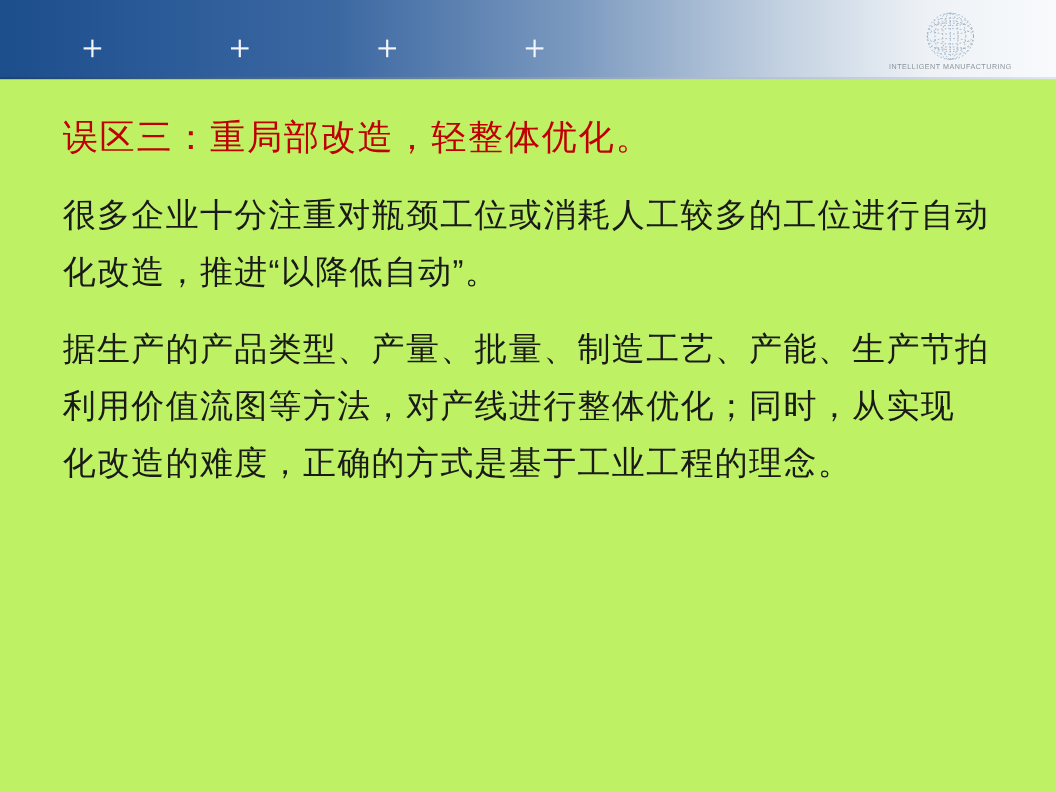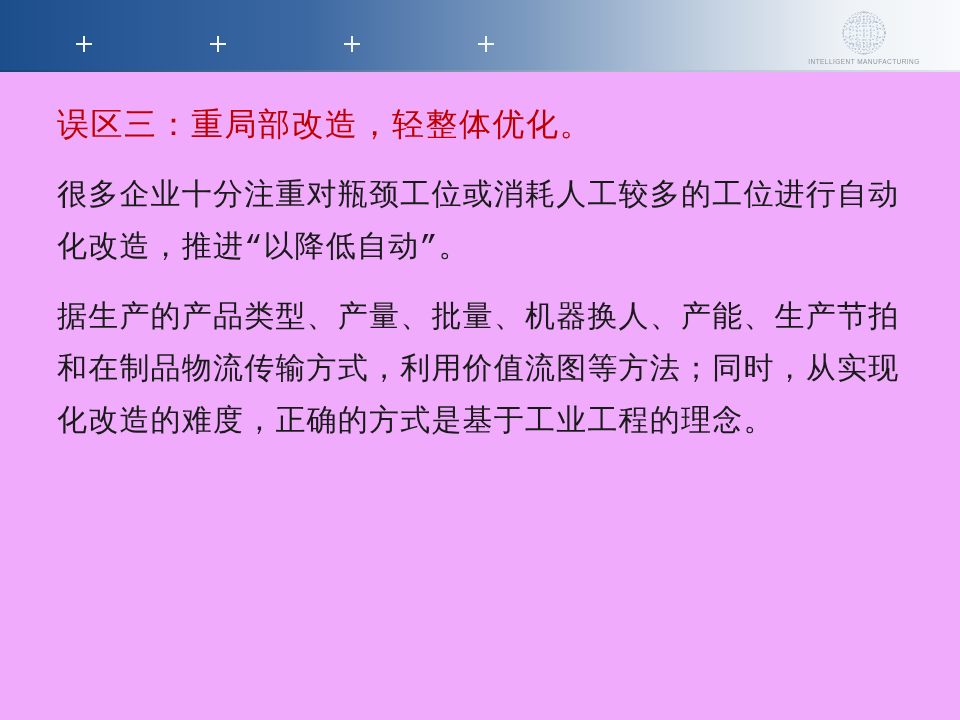--- a/index.html
+++ b/index.html
@@ -1,20 +1,20 @@
 <!DOCTYPE html>
 <html style="--title-red: #c00000; --body-color: #1a1a1a;"><head>
 <meta charset="utf-8">
 <style>
   html, body { margin: 0; padding: 0; background: #d9d9d9; }
   .slide {
     position: relative;
     width: 960px;
     height: 720px;
-    background: #f0abfc;
+    background: #bef264;
     overflow: hidden;
     font-family: "Liberation Sans", "DejaVu Sans", sans-serif;
   }
 
   
   .header-band {
     position: absolute;
     left: 0; top: 0;
     width: 960px; height: 70px;
     background: linear-gradient(90deg,
@@ -64,21 +64,21 @@
     width: 860px;
   }
   .slide-title {
     color: var(--title-red, #c00000);
     font-size: 32px;
     letter-spacing: 1.5px;
     line-height: 44px;
     font-weight: 400;
     white-space: nowrap;
   }
-  .para { margin-top: 24px; font-family: Liberation Mono, monospace; }
+  .para { margin-top: 24px; }
   .para + .para { margin-top: 18px; }
   .line {
     color: var(--body-color, #1a1a1a);
     font-size: 30px;
     letter-spacing: 1.2px;
     line-height: 52px;
     white-space: nowrap;
   }
 </style>
 </head>
@@ -114,19 +114,19 @@
 
   <div class="content">
     <div class="slide-title">误区三：重局部改造，轻整体优化。</div>
 
     <div class="para">
       <div class="line">很多企业十分注重对瓶颈工位或消耗人工较多的工位进行自动</div>
       <div class="line">化改造，推进“以降低自动”。</div>
     </div>
 
     <div class="para">
-      <div class="line">据生产的产品类型、产量、批量、机器换人、产能、生产节拍</div>
-      <div class="line">和在制品物流传输方式，利用价值流图等方法；同时，从实现</div>
+      <div class="line">据生产的产品类型、产量、批量、制造工艺、产能、生产节拍</div>
+      <div class="line">利用价值流图等方法，对产线进行整体优化；同时，从实现</div>
       <div class="line">化改造的难度，正确的方式是基于工业工程的理念。</div>
     </div>
   </div>
 
 </div>
 
 </body></html>

